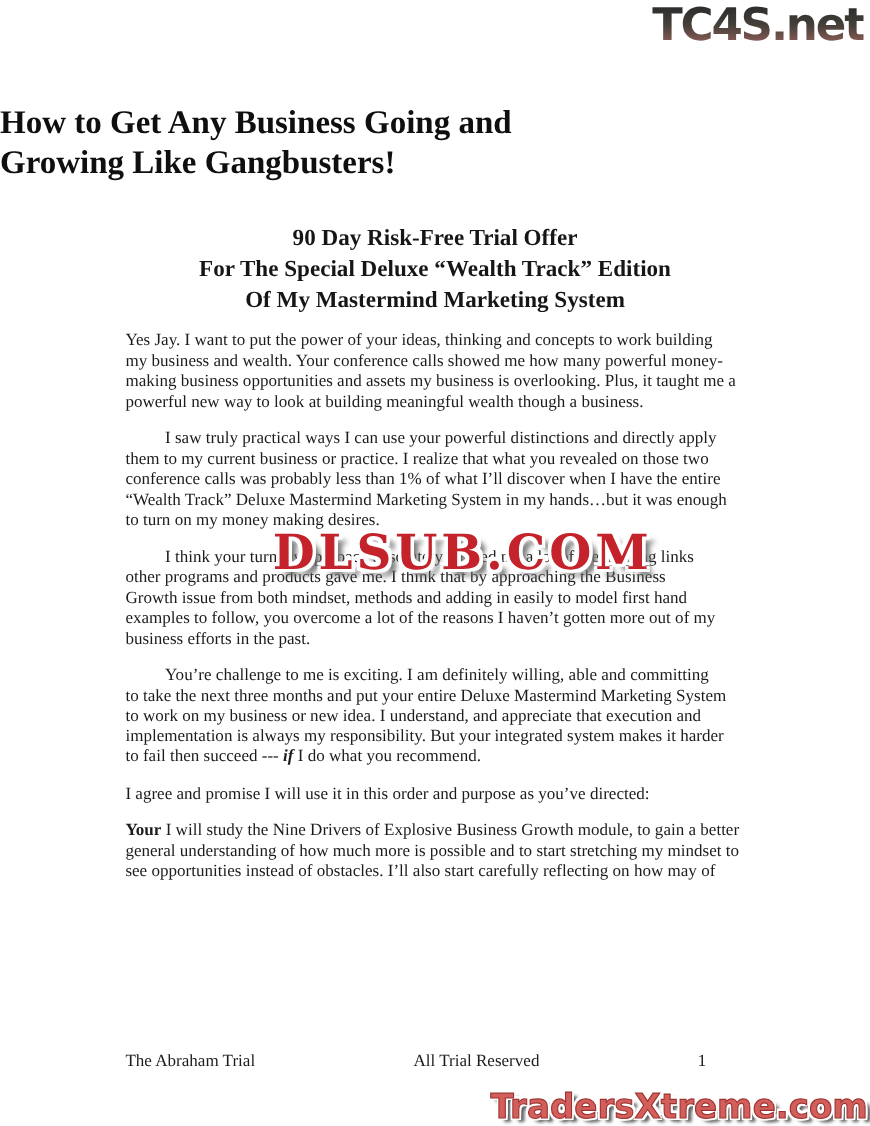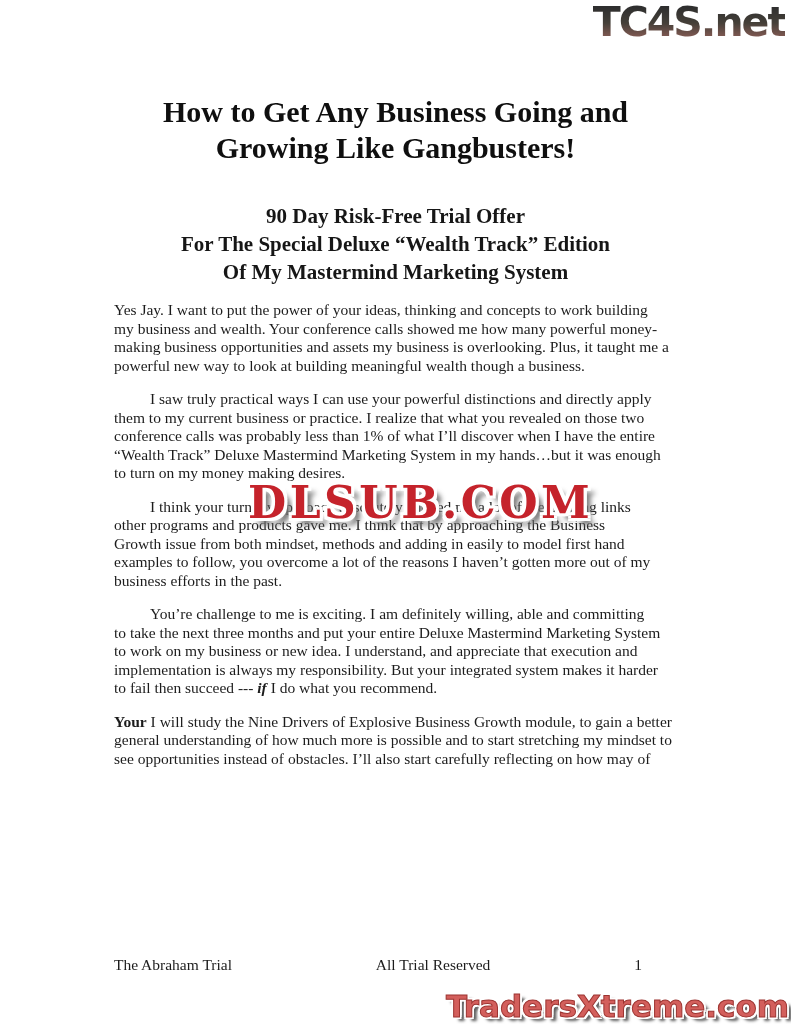--- a/index.html
+++ b/index.html
@@ -8,21 +8,21 @@
     font-family:"Liberation Serif", serif;color:#1c1c1c;overflow:hidden;
   }
   .tc4s-logo{
     position:absolute;top:-2px;right:6px;
     font-family:"DejaVu Sans", sans-serif;font-weight:bold;
     font-size:41px;letter-spacing:-2px;
     background:linear-gradient(180deg,#2e2e2e 18%,#454039 52%,#8e5f58 88%,#a3736a 100%);
     -webkit-background-clip:text;background-clip:text;color:transparent;
   }
   .doc-title{
-    margin:0;padding-top:94px;text-align:center;
+    margin:0;padding-top:94px;text-align:left;
     font-size:30px;font-weight:bold;line-height:36px;
     white-space:pre-line;color:#0f0f0f;
   }
   .doc-subtitle{
     margin:36px 0 0;text-align:center;font-weight:bold;
     font-size:21px;line-height:28px;white-space:pre-line;color:#161616;
   }
   .content{
     position:absolute;left:114px;top:301px;width:600px;
     font-size:15.5px;line-height:18.5px;
@@ -86,20 +86,21 @@
   <p class="para indent">I think your turnkey approach absolutely handed me a lot of the missing links
 other programs and products gave me. I think that by approaching the Business
 Growth issue from both mindset, methods and adding in easily to model first hand
 examples to follow, you overcome a lot of the reasons I haven’t gotten more out of my
 business efforts in the past.</p>
   <p class="para indent"><span>You’re challenge to me is exciting. I am definitely willing, able and committing
 to take the next three months and put your entire Deluxe Mastermind Marketing System
 to work on my business or new idea. I understand, and appreciate that execution and
 implementation is always my responsibility. But your integrated system makes it harder
 to fail then succeed --- </span><b><i>if</i></b><span> I do what you recommend.</span></p>
+  <p class="para">I agree and promise I will use it in this order and purpose as you’ve directed:</p>
   <p class="para"><b>Your</b><span> I will study the Nine Drivers of Explosive Business Growth module, to gain a better
 general understanding of how much more is possible and to start stretching my mindset to
 see opportunities instead of obstacles. I’ll also start carefully reflecting on how may of</span></p>
 </div>
 
 <div class="watermark">DLSUB.COM</div>
 
 <div class="page-footer">
   <span>The Abraham Trial</span>
   <span>All Trial Reserved</span>

